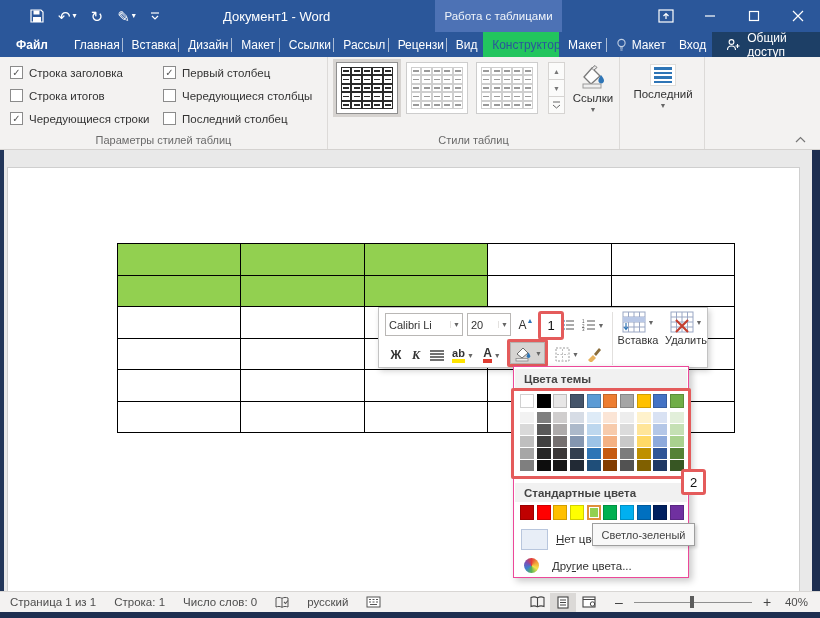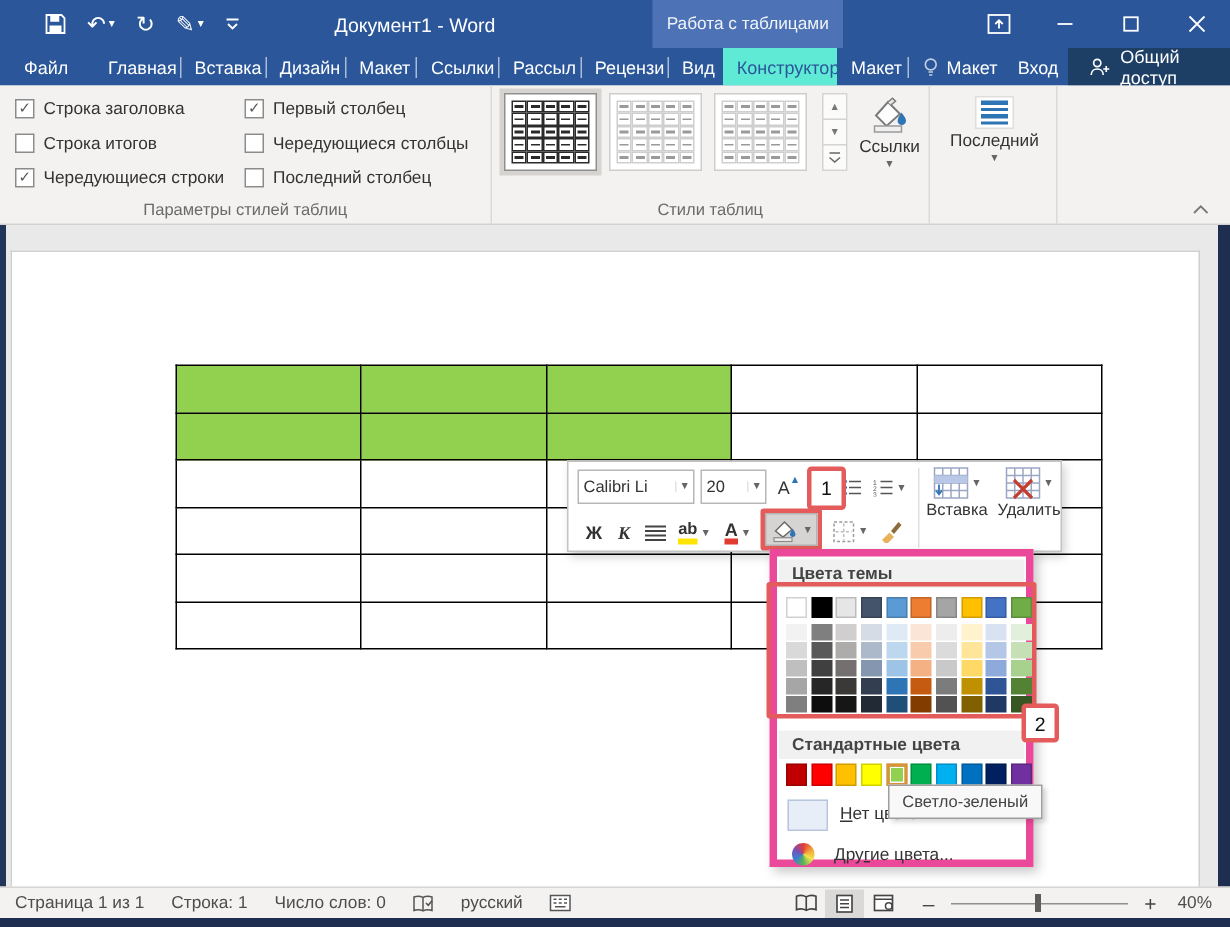--- a/index.html
+++ b/index.html
@@ -13,22 +13,22 @@
   .qat .qbtn { display:flex; align-items:center; color:#fff; font-size:15px; line-height:1; cursor:default; }
   .qat .mini-drop { font-size:8px; margin-left:2px; }
   .win-title { position:absolute; left:223px; top:0; height:32px; display:flex; align-items:center; font-size:13px; color:#fff; }
   .ctx-tab-header { position:absolute; left:435px; top:0; width:127px; height:32px; background:#4d72b5; display:flex; align-items:center; justify-content:center; font-size:11.5px; color:#f0f4fa; }
   .winctl { position:absolute; right:0; top:0; height:32px; display:flex; }
   .winctl .wbtn { width:44px; height:32px; display:flex; align-items:center; justify-content:center; color:#fff; }
 
   
   .tabrow { position:absolute; left:0; top:32px; width:820px; height:25px; background:#2b579a; display:flex; align-items:stretch; z-index:5; }
   .tab { color:#fff; font-size:12px; display:flex; align-items:center; padding:0 9px; white-space:nowrap; overflow:hidden; }
-  .tab.file { padding:0 14px; margin-left:2px; }
-  .tab.active { background:#5eead4; color:#2b579a; }
+  .tab.file { padding:0 14px; margin-left:2px;font-weight:bold; }
+  .tab.active { background:#22c55e; color:#2b579a; }
   .tsep { width:1px; height:14px; background:rgba(255,255,255,.6); align-self:center; }
   .tab-right { margin-left:auto; display:flex; align-items:stretch; }
   .tab .bulb { margin-right:5px; opacity:.85; }
   .share-tab { background:#1d3f66; display:flex; align-items:center; padding:0 14px; gap:7px; color:#fff; }
 
   
   .ribbon { position:absolute; left:0; top:57px; width:820px; height:93px; background:#f3f2f1; border-bottom:1px solid #d4d2d0; z-index:5; }
   .rgroup { position:absolute; top:0; height:92px; border-right:1px solid #dcdad8; }
   .grp-label { position:absolute; left:0; right:0; bottom:3px; text-align:center; font-size:11px; color:#6a6a6a; white-space:nowrap; }
   #grp-options { left:0; width:328px; }
@@ -81,21 +81,21 @@
   .stack-lbl { display:flex; flex-direction:column; align-items:center; line-height:1; }
   .ul-yellow { border-bottom:4px solid #ffe400; } .ul-red { border-bottom:4px solid #e03c31; }
   .mtb-sep { position:absolute; width:1px; background:#e2e0de; }
   .mtb-big { position:absolute; display:flex; flex-direction:column; align-items:center; gap:1px; padding-top:3px; }
   .mtb-big .lab { font-size:11px; color:#333; }
   .bucket-pressed { background:#d6d4d2; border:1px solid #b5b3b1; display:flex; align-items:center; justify-content:center; width:100%; height:100%; }
   .red-frame { position:absolute; border:3px solid #e45b5b; border-radius:2px; z-index:12; pointer-events:none; }
   .callout { position:absolute; background:#fff; border:3px solid #e45b5b; border-radius:3px; display:flex; align-items:center; justify-content:center; font-size:13px; color:#111; z-index:13; }
 
   
-  .dropdown { position:absolute; left:513px; top:366px; width:176px; height:212px; background:#fff; border:5px solid #ec4899; box-shadow:3px 3px 7px rgba(0,0,0,.22); z-index:11; }
+  .dropdown { position:absolute; left:513px; top:366px; width:176px; height:212px; background:#fff; border:1px solid #ec4899; box-shadow:3px 3px 7px rgba(0,0,0,.22); z-index:11; }
   .dd-header { position:absolute; left:1px; right:1px; height:19px; background:#f1f1f1; display:flex; align-items:center; padding-left:9px; font-size:11.5px; font-weight:bold; color:#444; }
   .swatch-row { position:absolute; left:6px; width:164px; display:grid; grid-template-columns:repeat(10,14px); justify-content:space-between; }
   .swatch { width:14px; height:14px; border:1px solid rgba(0,0,0,.18); }
   .tint-grid { position:absolute; left:6px; width:164px; display:grid; grid-template-columns:repeat(10,14px); justify-content:space-between; row-gap:1px; }
   .tint { width:14px; height:11px; }
   .std-swatch { width:14px; height:15px; border:1px solid rgba(0,0,0,.18); }
   .std-swatch.hot { border:2px solid #e0903a; box-shadow:inset 0 0 0 1px #fff; }
   .dd-item { position:absolute; left:4px; right:4px; display:flex; align-items:center; font-size:11.5px; color:#333; }
   .nc-swatch { width:27px; height:21px; background:#e8eef7; border:1px solid #b8c6dd; margin:0 8px 0 3px; }
   .accel { text-decoration:underline; }

